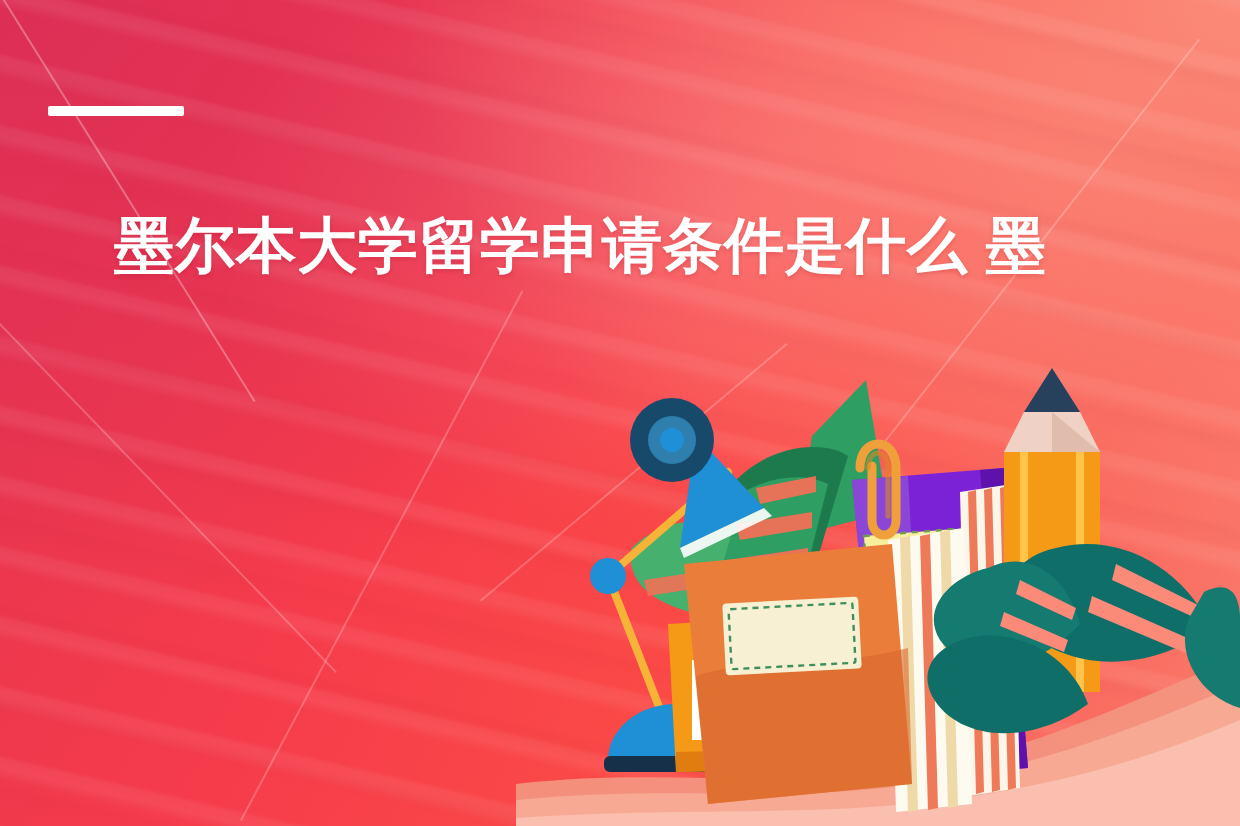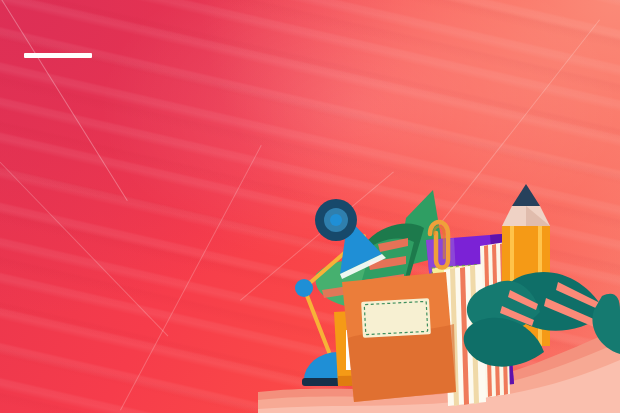--- a/index.html
+++ b/index.html
@@ -78,20 +78,21 @@
   <div class="bg-waves2"></div>
   <div class="bg-sheen"></div>
 
   <div class="diag-line" style="left:-10px;top:-20px;width:260px;transform:rotate(58deg);"></div>
   <div class="diag-line thin" style="left:-40px;top:120px;width:300px;transform:rotate(46deg);"></div>
   <div class="diag-line thin" style="left:120px;top:410px;width:300px;transform:rotate(-62deg);"></div>
   <div class="diag-line thin" style="left:600px;top:20px;width:260px;transform:rotate(128deg);"></div>
   <div class="diag-line thin" style="left:240px;top:300px;width:200px;transform:rotate(-40deg);"></div>
 
   <div class="dash"></div>
+  <div class="headline">墨尔本大学留学申请条件是什么 墨</div>
 
   <div id="illus">
     <svg width="362" height="235" viewBox="0 0 362 235" xmlns="http://www.w3.org/2000/svg">
 
       <g>
         <path d="M0,214 C70,206 120,216 190,208 C250,201 300,176 362,150 L362,235 L0,235 Z" fill="#f3937f" opacity=".95"></path>
         <path d="M0,222 C80,214 130,224 200,214 C260,206 310,186 362,164 L362,235 L0,235 Z" fill="#f7a994"></path>
         <path d="M0,231 C90,225 140,231 215,222 C275,214 320,200 362,182 L362,235 L0,235 Z" fill="#fabfae"></path>
       </g>
 

